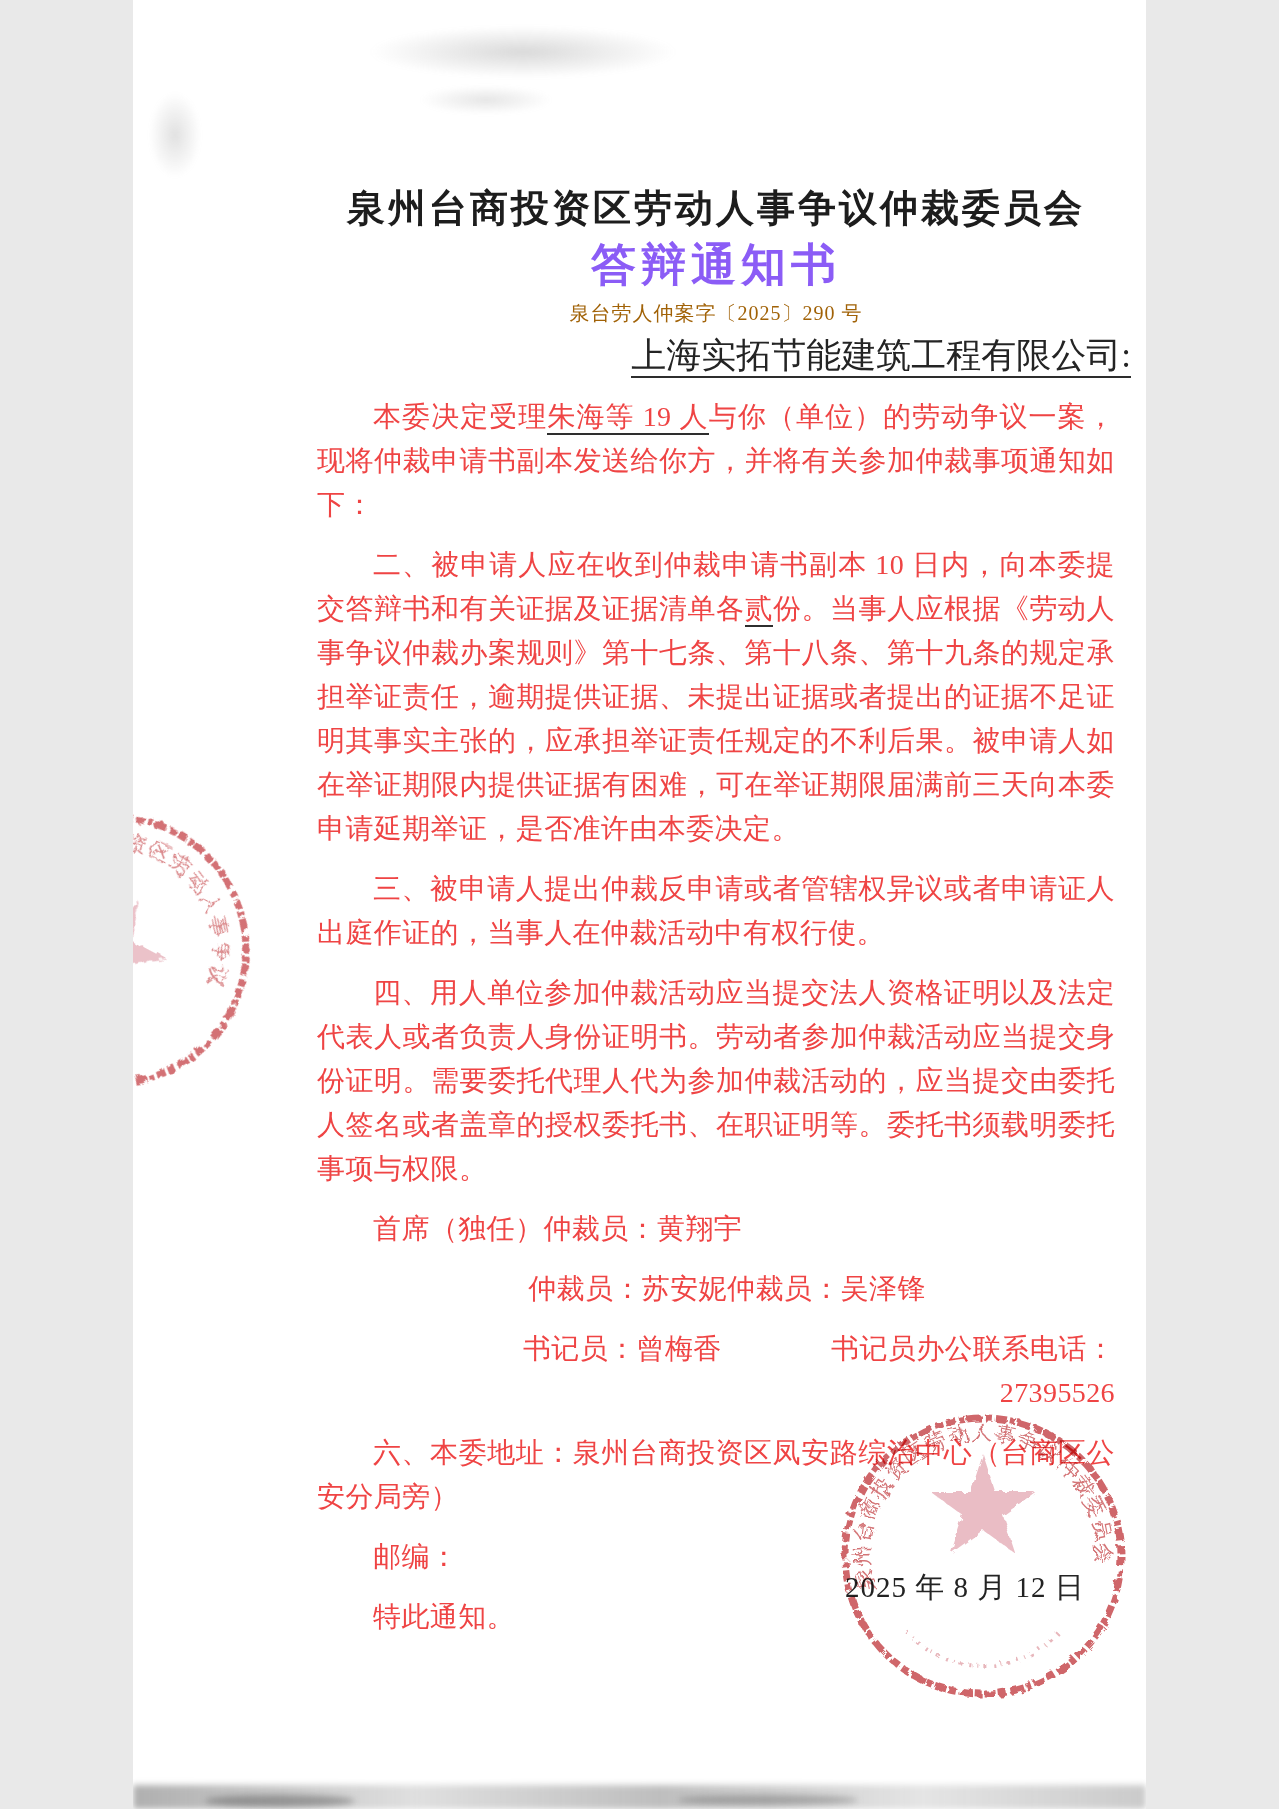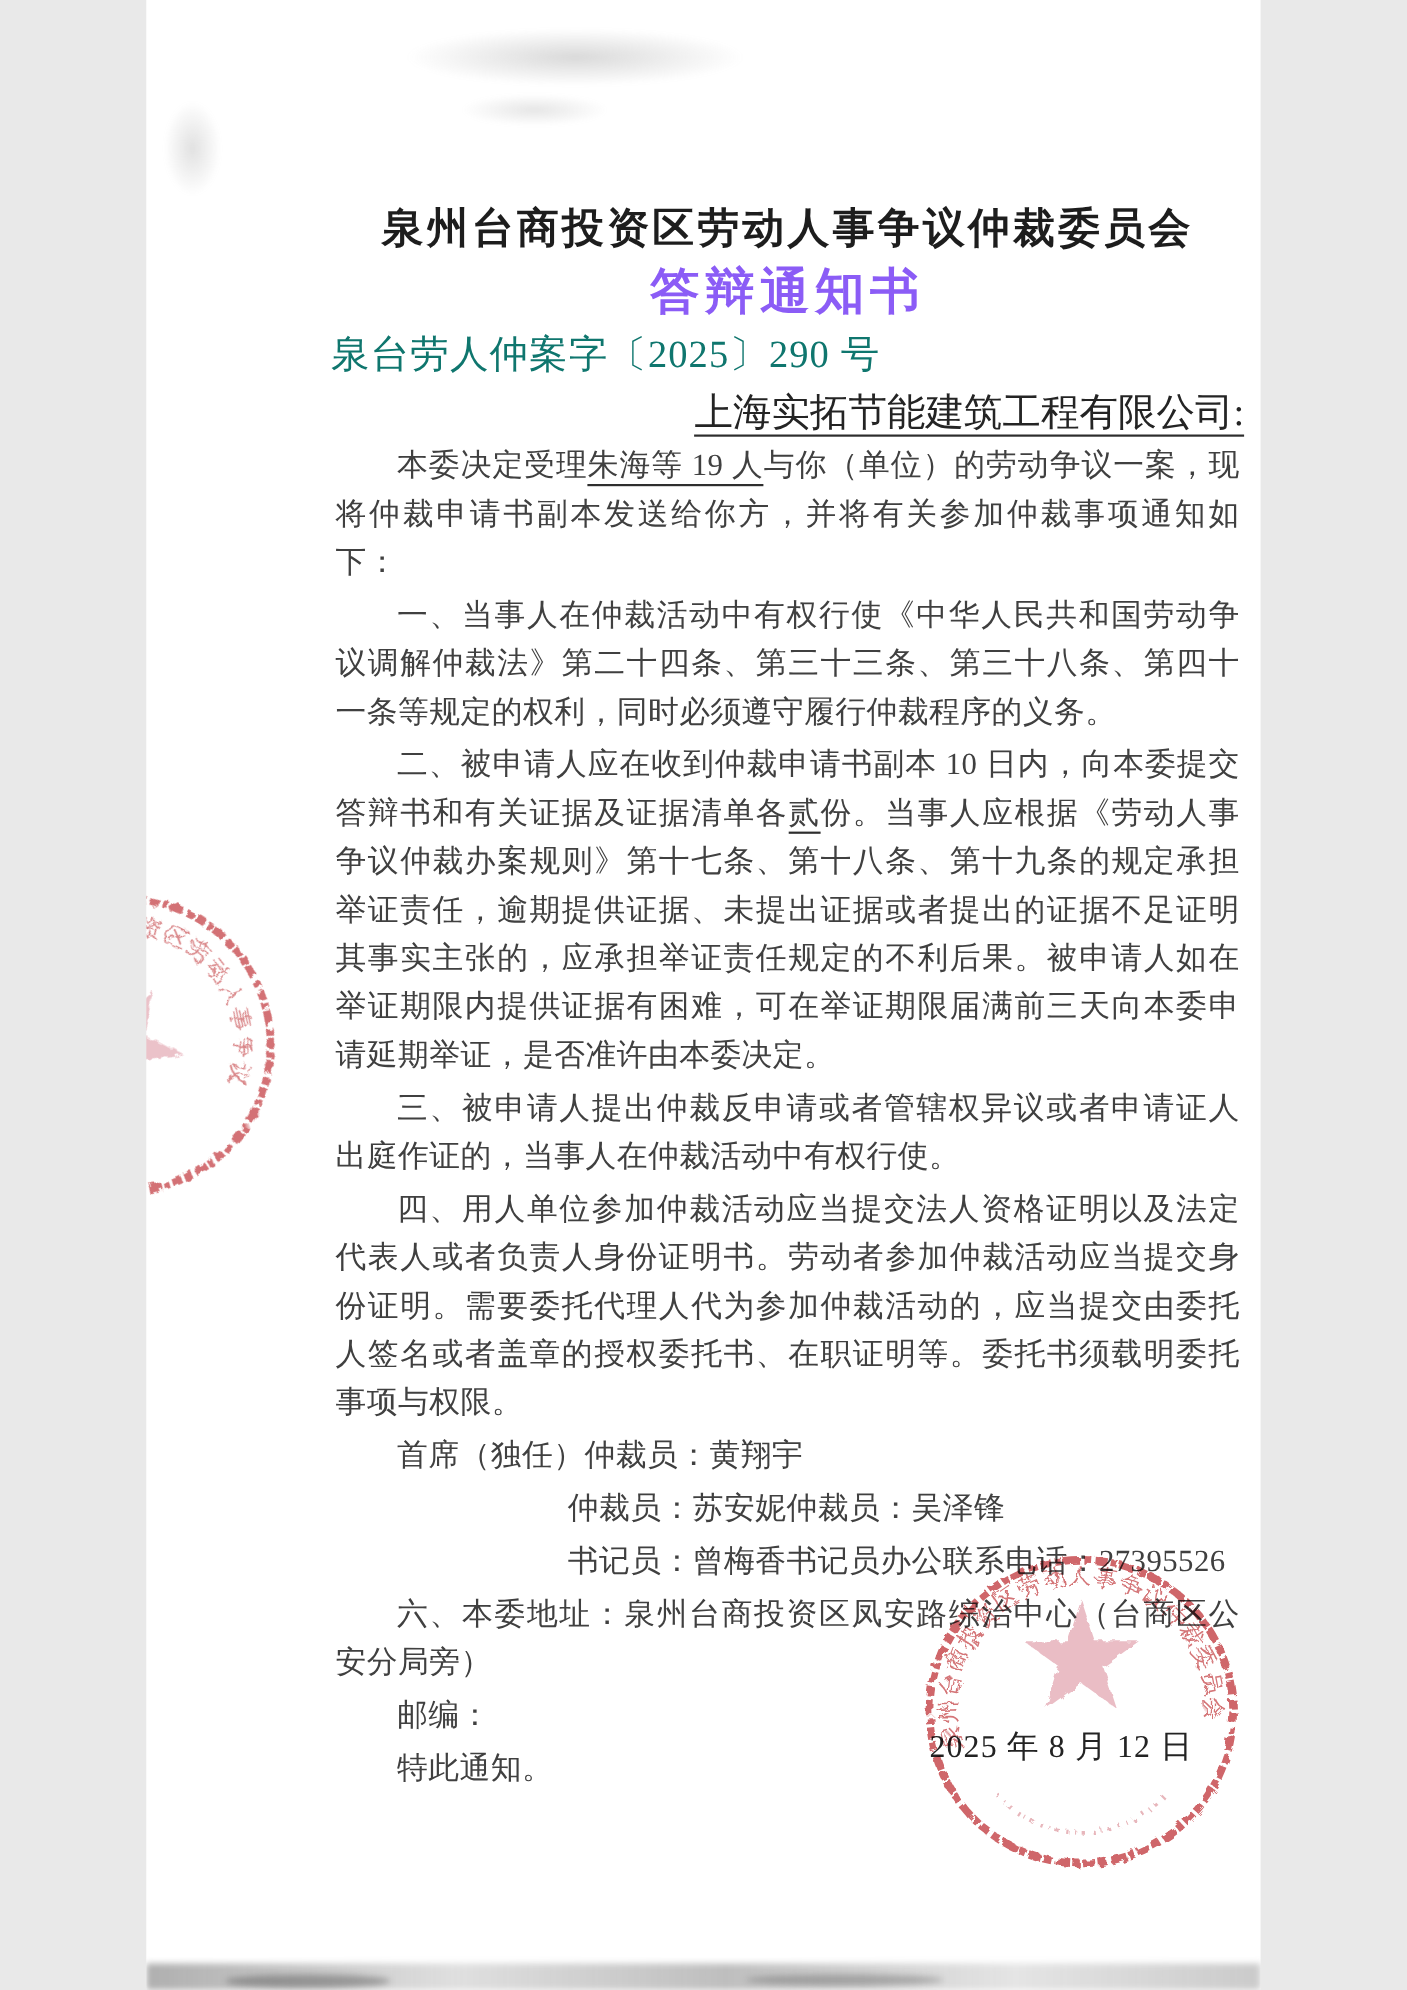--- a/index.html
+++ b/index.html
@@ -43,30 +43,30 @@
   }
   .org-title {
     margin:0; font-size:38px; font-weight:bold; letter-spacing:3px;
     text-align:center; color:#1d1d1d; line-height:1.3; white-space:nowrap;
   }
   .doc-title {
     margin:4px 0 0 0; font-size:45px; font-weight:bold; letter-spacing:5px;
     text-align:center; color:#8b5cf6; line-height:1.25;
   }
   .case-no {
-    margin-top:6px; font-size:35px; letter-spacing:1px;
-    text-align:left; color:#0f766e; line-height:1.3;
+    margin-top:6px; font-size:20px; letter-spacing:1px;
+    text-align:center; color:#a16207; line-height:1.3;
   }
   .addressee {
     margin-top:6px; font-size:35px; color:#242424; line-height:1.35;text-align:right;
   }
   .addressee .u { border-bottom:2.5px solid #2d2d2d; padding-bottom:1px; }
   .body-text p, .pair {
-    margin:4px; font-size:28px; line-height:44px; letter-spacing:.4px;
-    text-align:justify; color:#404040;
+    margin:16px; font-size:28px; line-height:44px; letter-spacing:.4px;
+    text-align:justify; color:#ef4444;
   }
   .body-text p { text-indent:2em; }
   .body-text p.noj { text-align:left; }
   .u2 { border-bottom:2px solid #2e2e2e; padding-bottom:1px; }
   .pair { display:flex; text-align:right; }
   .pair .cell-left { margin-left:2em; width:354px; }
   .pair .cell-right { }
   .date-line {
     position:absolute; left:712px; top:1568px;
     font-size:29px; letter-spacing:1px; color:#232323; white-space:nowrap;
@@ -94,21 +94,20 @@
     <h2 class="doc-title">答辩通知书</h2>
     <div class="case-no">泉台劳人仲案字〔2025〕290 号</div>
 
     <div class="addressee">
       <span class="u">上海实拓节能建筑工程有限公司:</span>
     </div>
 
     <div class="body-text">
       <p><span>本委决定受理</span><span class="u2">朱海等 19 人</span><span>与你（单位）的劳动争议一案，现将仲裁申请书副本发送给你方，并将有关参加仲裁事项通知如下：</span></p>
 
-      <p>一、当事人在仲裁活动中有权行使《中华人民共和国劳动争议调解仲裁法》第二十四条、第三十三条、第三十八条、第四十一条等规定的权利，同时必须遵守履行仲裁程序的义务。</p>
 
       <p><span>二、被申请人应在收到仲裁申请书副本 10 日内，向本委提交答辩书和有关证据及证据清单各</span><span class="u2">贰</span><span>份。当事人应根据《劳动人事争议仲裁办案规则》第十七条、第十八条、第十九条的规定承担举证责任，逾期提供证据、未提出证据或者提出的证据不足证明其事实主张的，应承担举证责任规定的不利后果。被申请人如在举证期限内提供证据有困难，可在举证期限届满前三天向本委申请延期举证，是否准许由本委决定。</span></p>
 
       <p>三、被申请人提出仲裁反申请或者管辖权异议或者申请证人出庭作证的，当事人在仲裁活动中有权行使。</p>
 
       <p>四、用人单位参加仲裁活动应当提交法人资格证明以及法定代表人或者负责人身份证明书。劳动者参加仲裁活动应当提交身份证明。需要委托代理人代为参加仲裁活动的，应当提交由委托人签名或者盖章的授权委托书、在职证明等。委托书须载明委托事项与权限。</p>
 
       <p class="noj">首席（独任）仲裁员：黄翔宇</p>
 
       <div class="pair">

